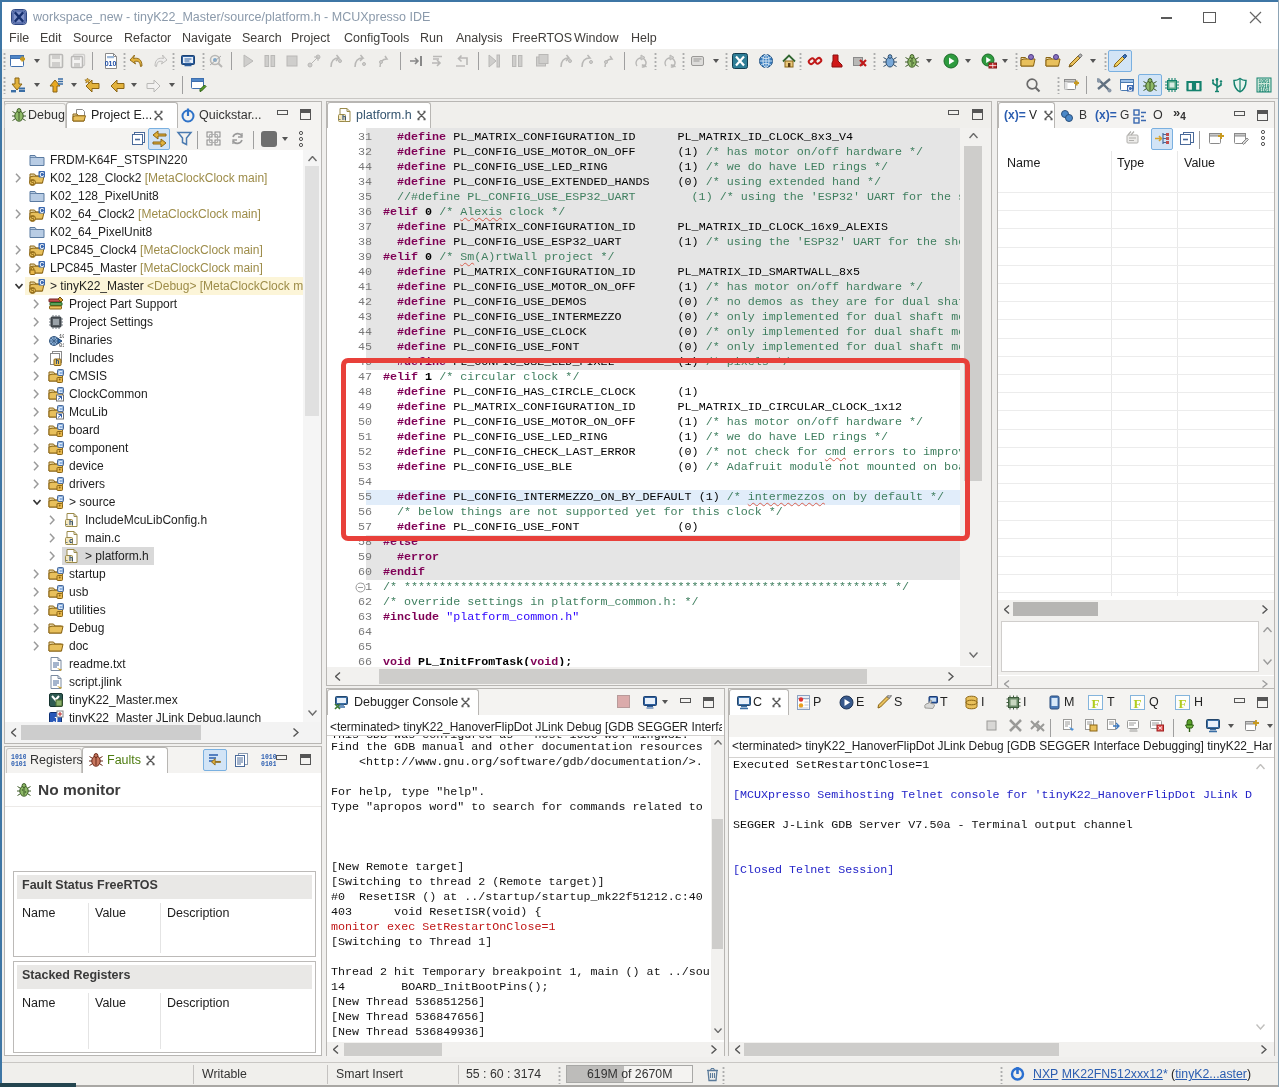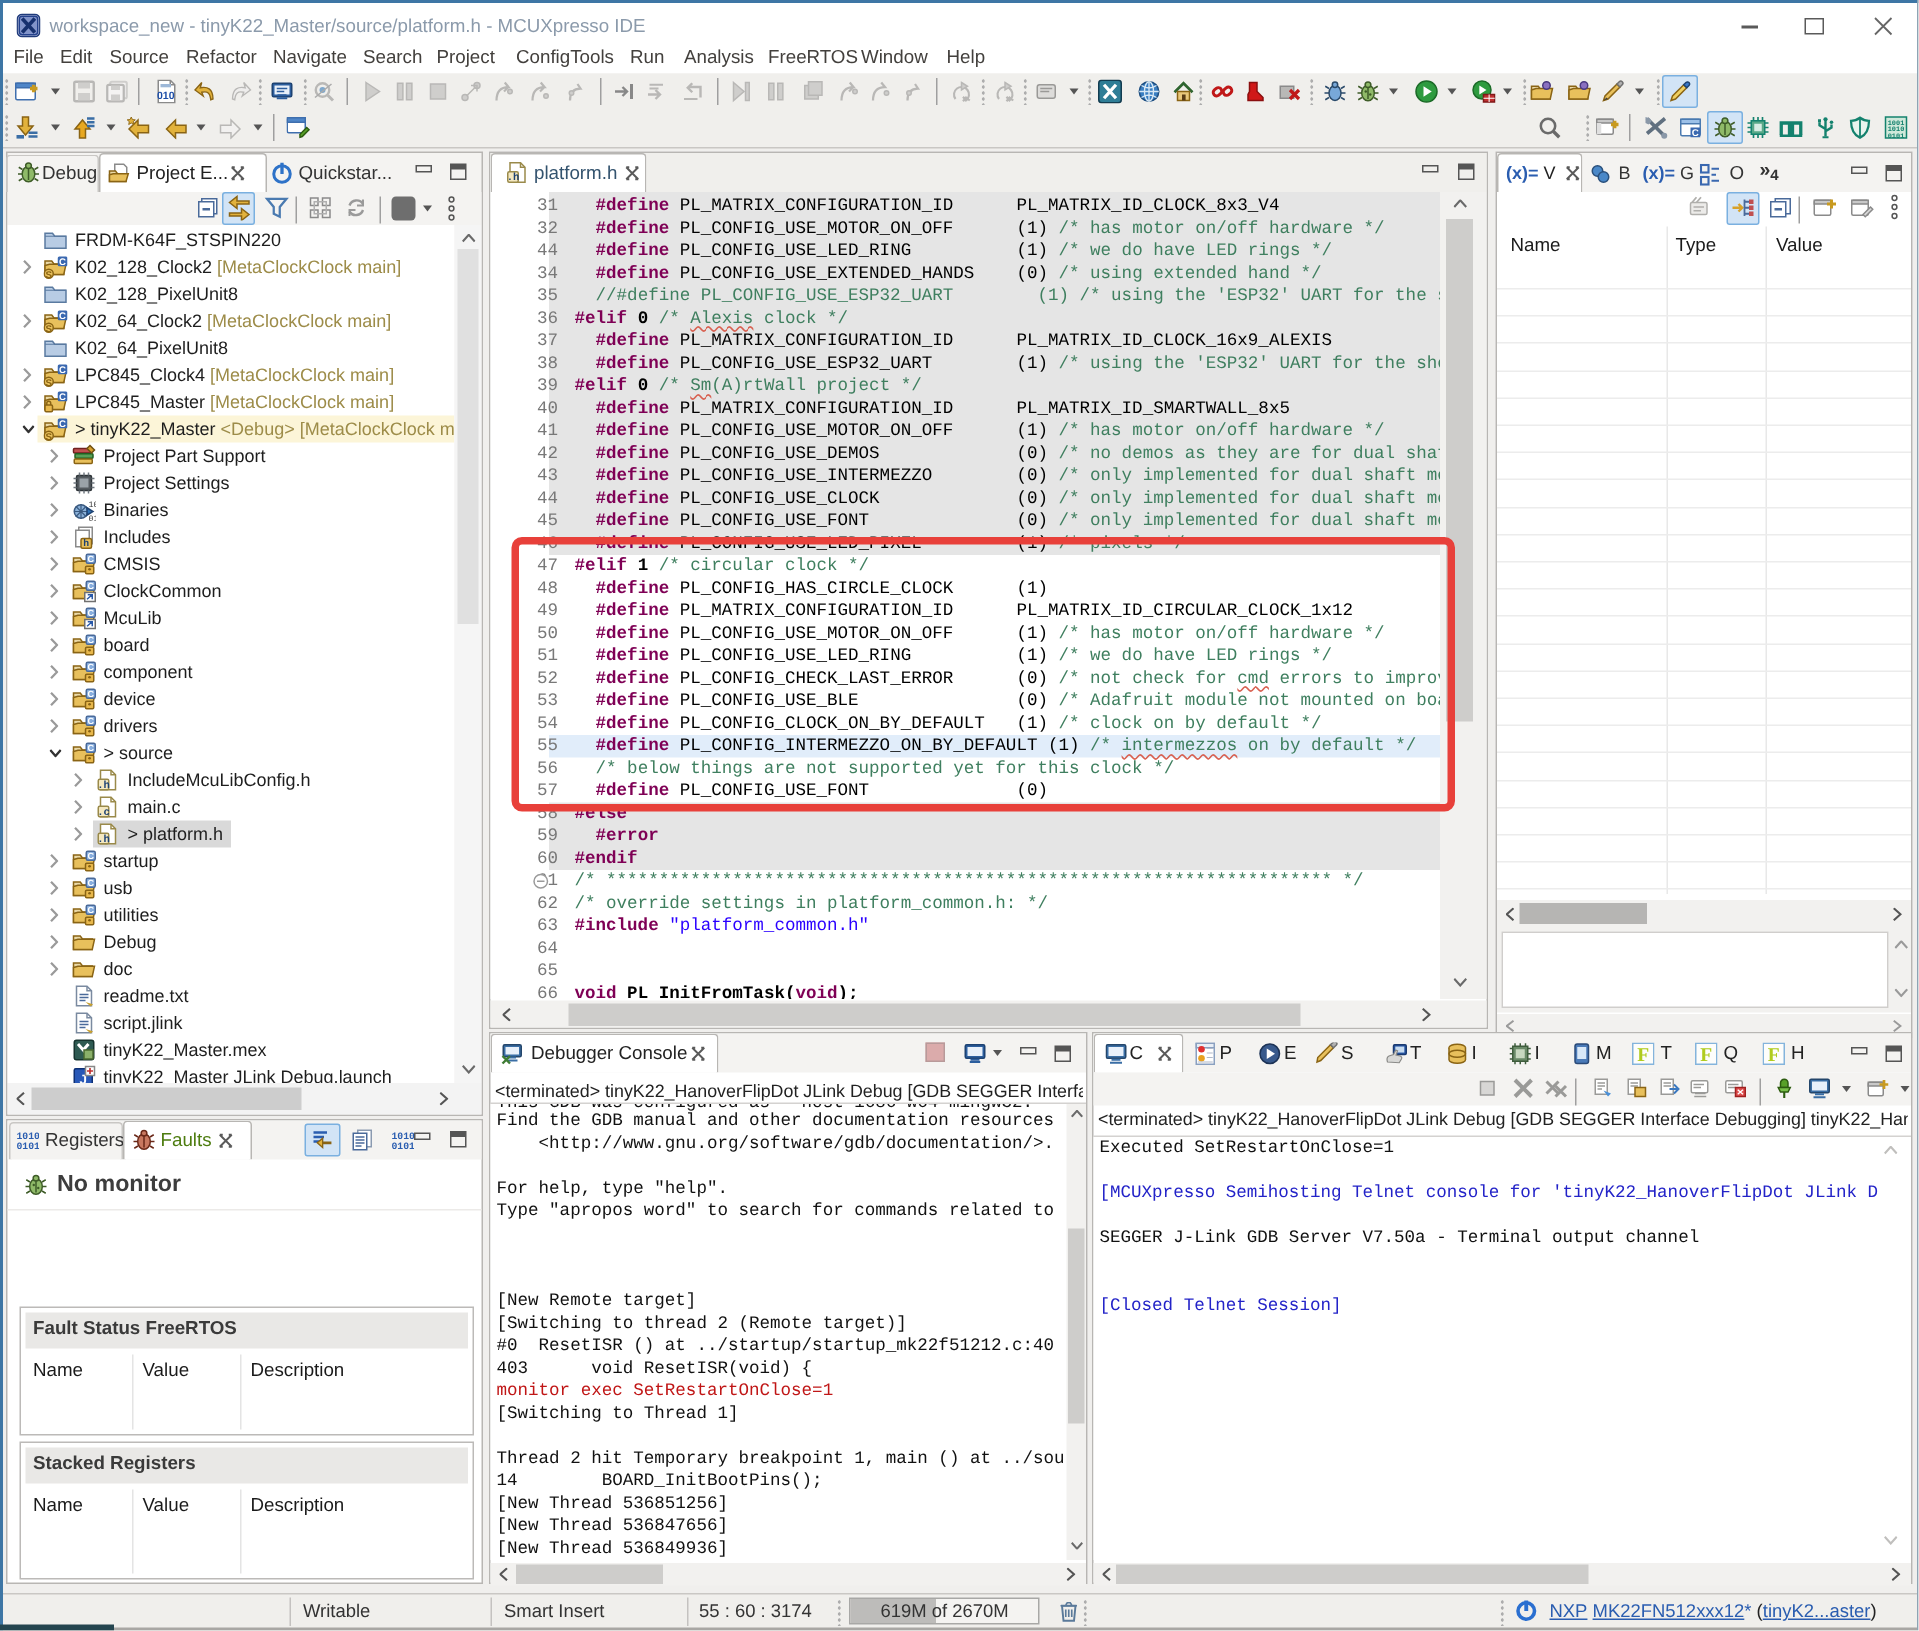--- a/index.html
+++ b/index.html
@@ -1132,21 +1132,20 @@
 <div class="codeline" style="top:222px">  <span class="kw">#define</span> PL_CONFIG_USE_CLOCK             (0) <span class="cmt">/* only implemented for dual shaft moto</span></div>
 <div class="codeline" style="top:237px">  <span class="kw">#define</span> PL_CONFIG_USE_FONT              (0) <span class="cmt">/* only implemented for dual shaft moto</span></div>
 <div class="codeline" style="top:252px">  <span class="kw">#define</span> PL_CONFIG_USE_LED_PIXEL         (1) <span class="cmt">/* pixels */</span></div>
 <div class="codeline" style="top:267px"><span class="kw">#elif</span> <span class="num">1</span> <span class="cmt">/* circular clock */</span></div>
 <div class="codeline" style="top:282px">  <span class="kw">#define</span> PL_CONFIG_HAS_CIRCLE_CLOCK      (1)</div>
 <div class="codeline" style="top:297px">  <span class="kw">#define</span> PL_MATRIX_CONFIGURATION_ID      PL_MATRIX_ID_CIRCULAR_CLOCK_1x12</div>
 <div class="codeline" style="top:312px">  <span class="kw">#define</span> PL_CONFIG_USE_MOTOR_ON_OFF      (1) <span class="cmt">/* has motor on/off hardware */</span></div>
 <div class="codeline" style="top:327px">  <span class="kw">#define</span> PL_CONFIG_USE_LED_RING          (1) <span class="cmt">/* we do have LED rings */</span></div>
 <div class="codeline" style="top:342px">  <span class="kw">#define</span> PL_CONFIG_CHECK_LAST_ERROR      (0) <span class="cmt">/* not check for <span class="sq">cmd</span> errors to improve</span></div>
 <div class="codeline" style="top:357px">  <span class="kw">#define</span> PL_CONFIG_USE_BLE               (0) <span class="cmt">/* Adafruit module not mounted on board</span></div>
-<div class="codeline" style="top:372px">  <span class="kw">#define</span> PL_CONFIG_CLOCK_ON_BY_DEFAULT   (1) <span class="cmt">/* clock on by default */</span></div>
 <div class="codeline" style="top:387px">  <span class="kw">#define</span> PL_CONFIG_INTERMEZZO_ON_BY_DEFAULT (1) <span class="cmt">/* <span class="sq">intermezzos</span> on by default */</span></div>
 <div class="codeline" style="top:402px">  <span class="cmt">/* below things are not supported yet for this clock */</span></div>
 <div class="codeline" style="top:417px">  <span class="kw">#define</span> PL_CONFIG_USE_FONT              (0)</div>
 <div class="codeline" style="top:432px"><span class="kw">#else</span></div>
 <div class="codeline" style="top:447px">  <span class="kw">#error</span></div>
 <div class="codeline" style="top:462px"><span class="kw">#endif</span></div>
 <div class="codeline" style="top:477px"><span class="cmt">/* ********************************************************************* */</span></div>
 <div class="codeline" style="top:492px"><span class="cmt">/* override settings in platform_common.h: */</span></div>
 <div class="codeline" style="top:507px"><span class="kw">#include</span> <span class="str">"platform_common.h"</span></div>
 <div class="codeline" style="top:522px"></div>

